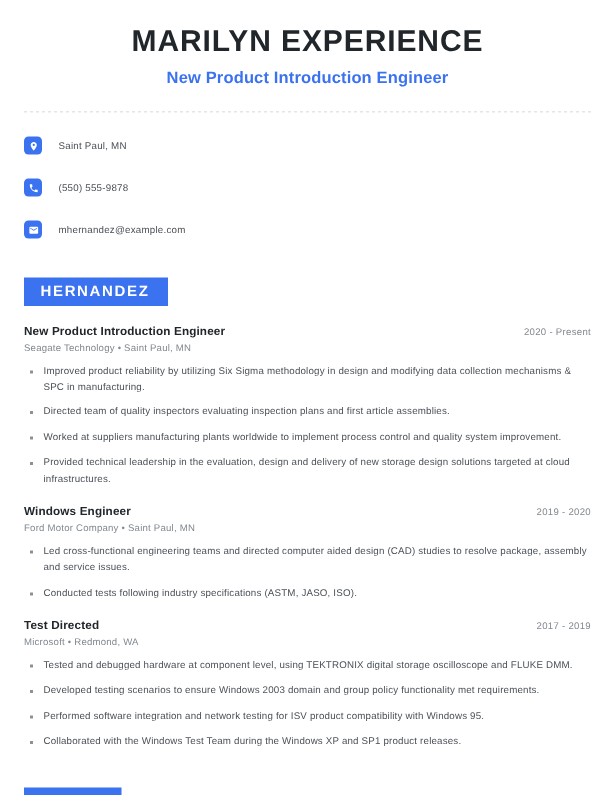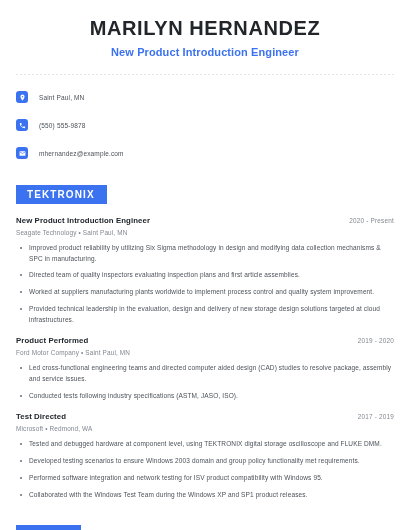--- a/index.html
+++ b/index.html
@@ -147,21 +147,21 @@
     background: #8b9199;
   }
 </style>
 </head>
 <body>
 
 <div class="page">
 
   
   <div class="header">
-    <div class="full-name">MARILYN HERNANDEZ</div>
+    <div class="full-name">MARILYN EXPERIENCE</div>
     <div class="job-title">New Product Introduction Engineer</div>
   </div>
 
   <div class="divider"></div>
 
   
   <div class="contact">
 
     <div class="contact-row">
       <span class="contact-icon">
@@ -186,41 +186,41 @@
         <svg width="7" height="7" viewBox="0 0 24 24" fill="#ffffff">
           <path d="M20 4H4c-1.1 0-2 .9-2 2v12c0 1.1.9 2 2 2h16c1.1 0 2-.9 2-2V6c0-1.1-.9-2-2-2zm0 4.2-8 4.8-8-4.8V6l8 4.8L20 6v2.2z"></path>
         </svg>
       </span>
       <span class="contact-text">mhernandez@example.com</span>
     </div>
 
   </div>
 
   
-  <div class="section-badge">TEKTRONIX</div>
+  <div class="section-badge">HERNANDEZ</div>
 
   <div class="experience">
 
     <div class="job">
       <div class="job-head">
         <span class="job-role">New Product Introduction Engineer</span>
         <span class="job-dates">2020 - Present</span>
       </div>
       <div class="job-meta">Seagate Technology  •  Saint Paul, MN</div>
       <ul class="bullets">
         <li class="bullet">Improved product reliability by utilizing Six Sigma methodology in design and modifying data collection mechanisms &amp; SPC in manufacturing.</li>
         <li class="bullet">Directed team of quality inspectors evaluating inspection plans and first article assemblies.</li>
         <li class="bullet">Worked at suppliers manufacturing plants worldwide to implement process control and quality system improvement.</li>
         <li class="bullet">Provided technical leadership in the evaluation, design and delivery of new storage design solutions targeted at cloud infrastructures.</li>
       </ul>
     </div>
 
     <div class="job">
       <div class="job-head">
-        <span class="job-role">Product Performed</span>
+        <span class="job-role">Windows Engineer</span>
         <span class="job-dates">2019 - 2020</span>
       </div>
       <div class="job-meta">Ford Motor Company  •  Saint Paul, MN</div>
       <ul class="bullets">
         <li class="bullet">Led cross-functional engineering teams and directed computer aided design (CAD) studies to resolve package, assembly and service issues.</li>
         <li class="bullet">Conducted tests following industry specifications (ASTM, JASO, ISO).</li>
       </ul>
     </div>
 
     <div class="job">

